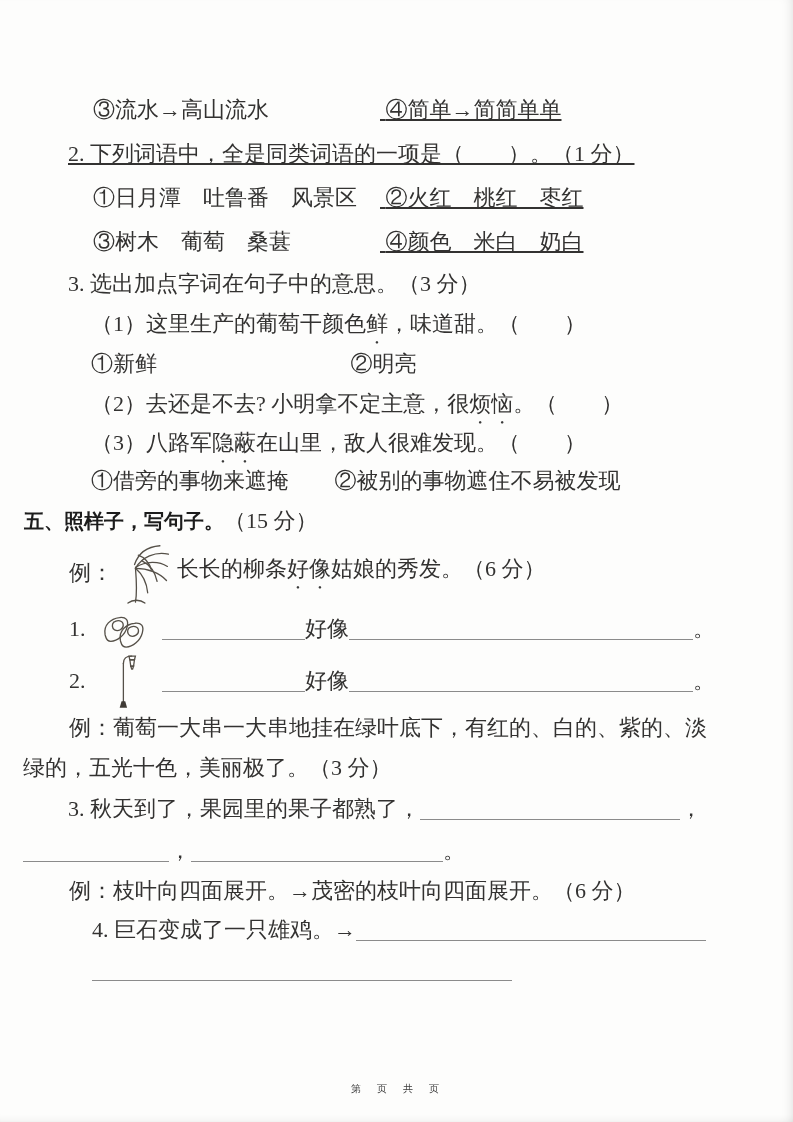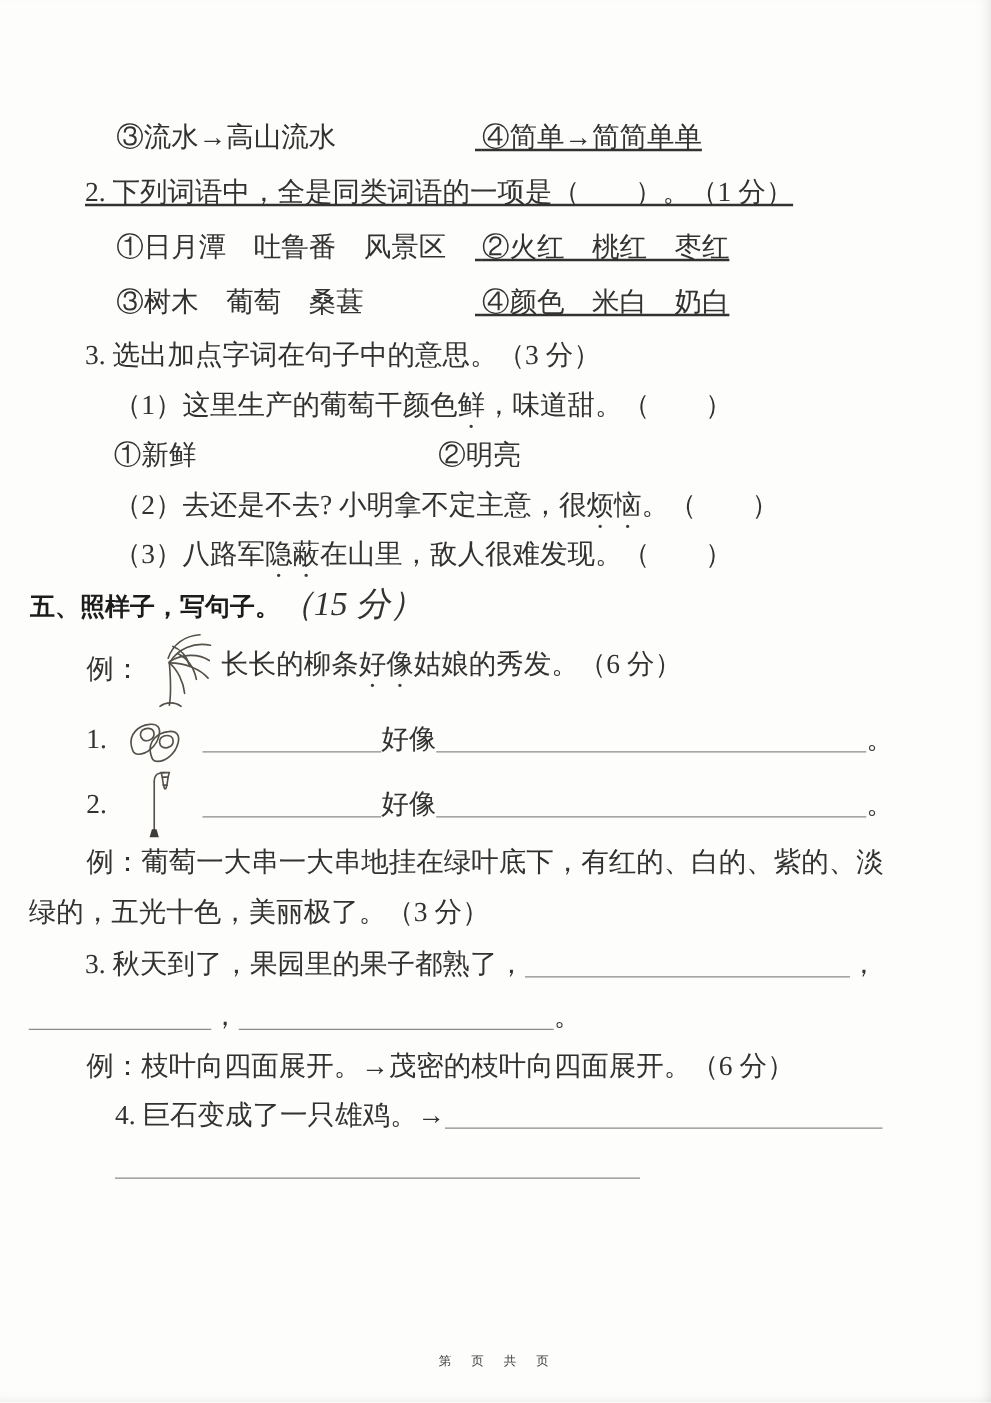--- a/index.html
+++ b/index.html
@@ -32,21 +32,21 @@
     -webkit-text-emphasis: filled dot #3a3a3a;
     -webkit-text-emphasis-position: under right;
     text-emphasis: filled dot #3a3a3a;
     text-emphasis-position: under right;
   }
   .sec-title { padding-left:24px; }
   .sec-title .bold {
     font-family:"Liberation Sans","DejaVu Sans",sans-serif;
     font-weight:700; font-size:20px; color:#1c1c1c;
   }
-  .sec-title .score { font-size:27px;font-style:italic; }
+  .sec-title .score { font-size:22px; }
   .flexrow { display:flex; align-items:center; }
   .ex1-row { height:62px; }
   .item-row1 { height:50px; }
   .item-row2 { height:54px; }
   .num { display:inline-block; width:29px; }
   .img-slot { display:inline-flex; width:60px; justify-content:center; align-items:center; margin-right:4px; }
   .blank {
     display:inline-block;
     border-bottom:1.5px solid #8b8b8b;
     height:1.05em;
@@ -94,20 +94,24 @@
       <span class="c254">①新鲜</span>
       <span>②明亮</span>
     </div>
 
     <div class="ln h40 pl-sub">
       <span>（2）去还是不去? 小明拿不定主意，很</span><span class="dot-em">烦恼</span><span>。（　　）</span>
     </div>
 
     <div class="ln h38 pl-sub">
       <span>（3）八路军</span><span class="dot-em">隐蔽</span><span>在山里，敌人很难发现。（　　）</span>
+    </div>
+    <div class="ln h38 pl-sub">
+      <span class="c238">①借旁的事物来遮掩</span>
+      <span>②被别的事物遮住不易被发现</span>
     </div>
 
     <div class="ln h42 sec-title">
       <span class="bold">五、照样子，写句子。</span><span class="score">（15 分）</span>
     </div>
 
     <div class="ln flexrow ex1-row pl-ex">
       <span>例：</span>
       <span class="img-slot">
         <svg width="56" height="62" viewBox="0 0 58 66">

